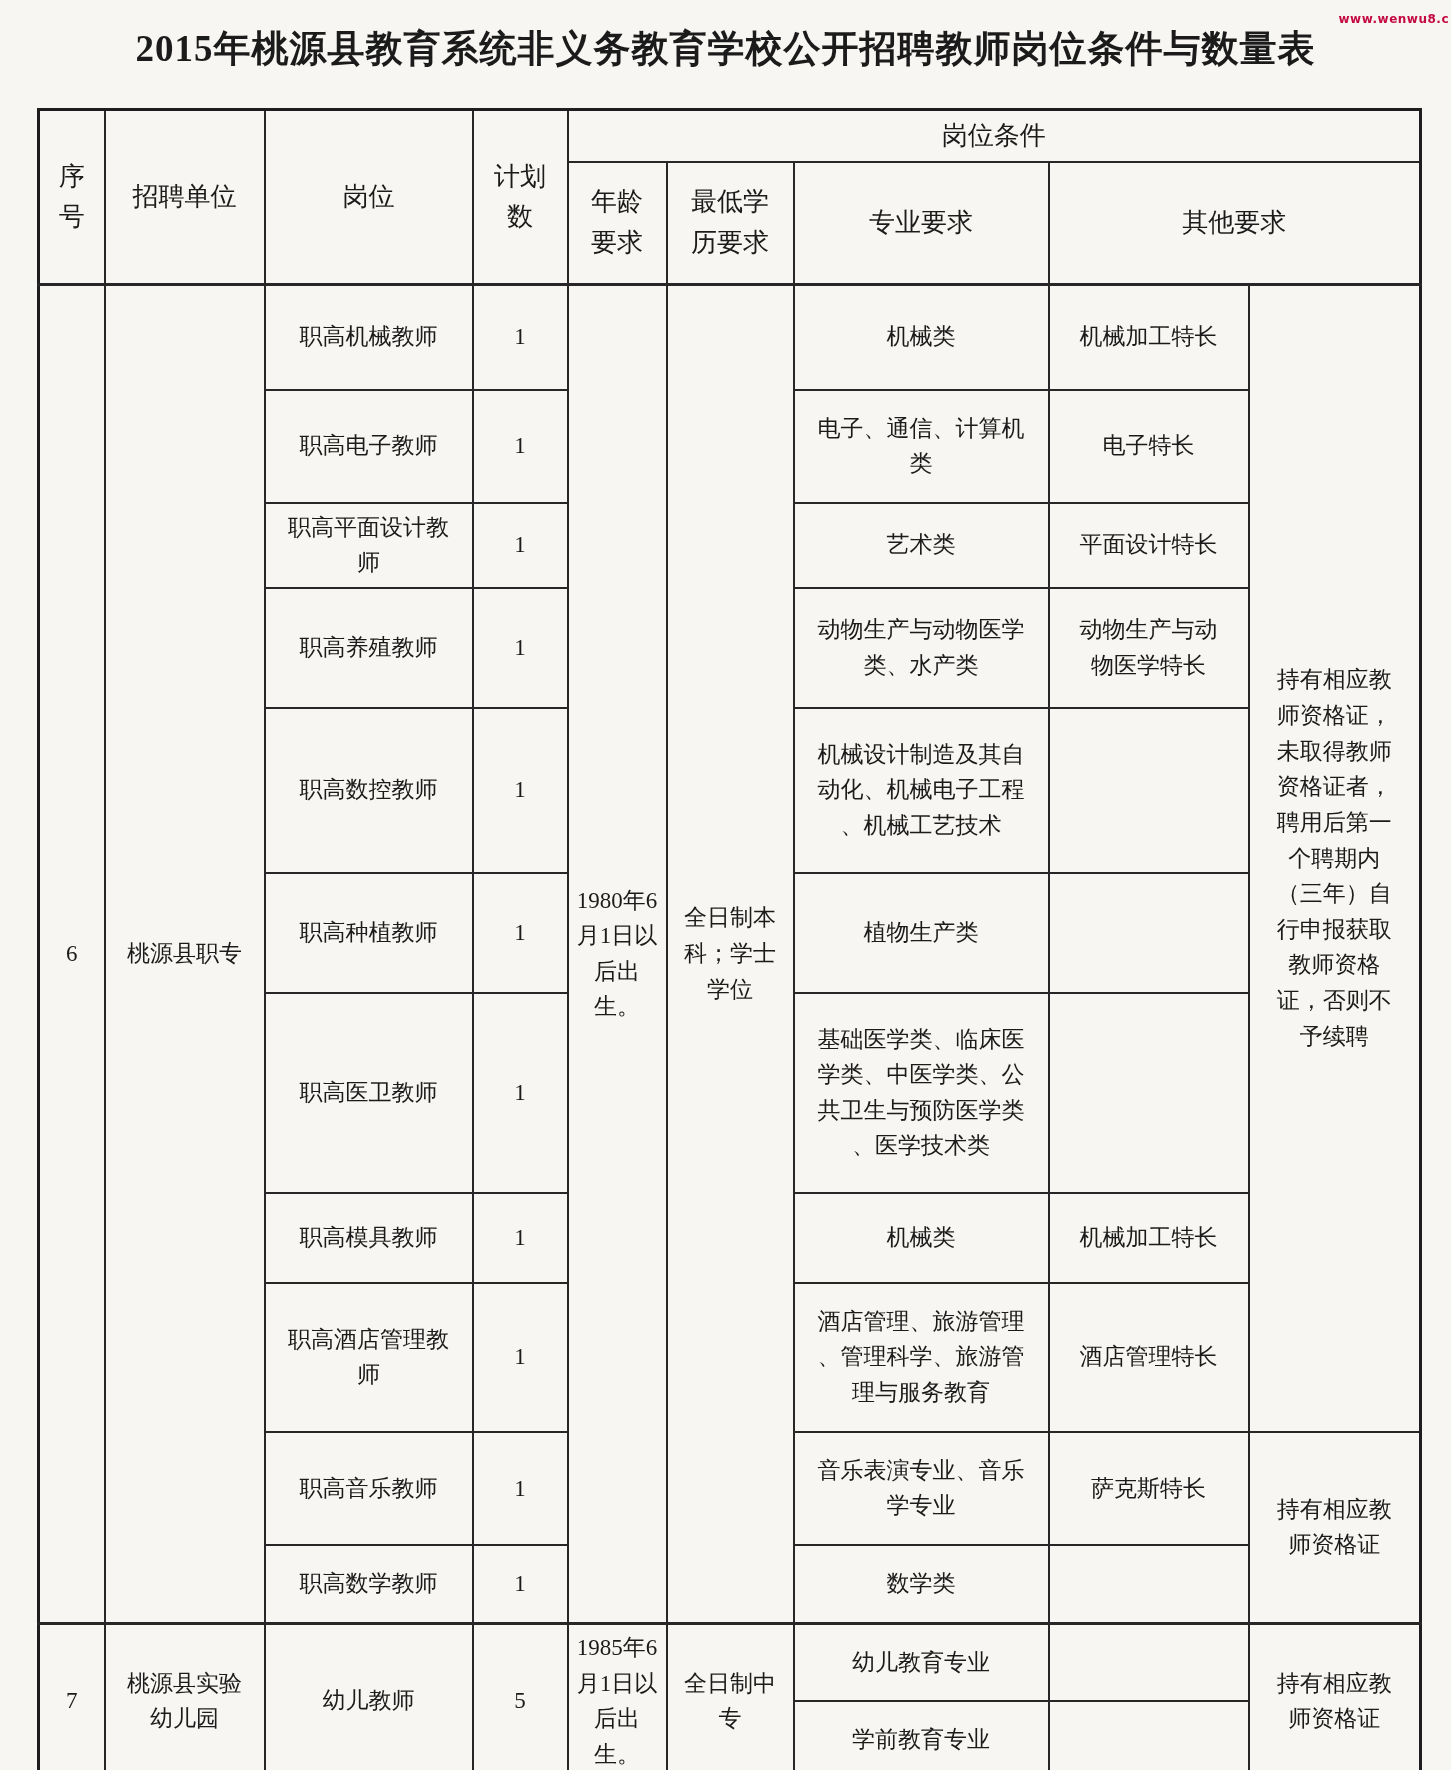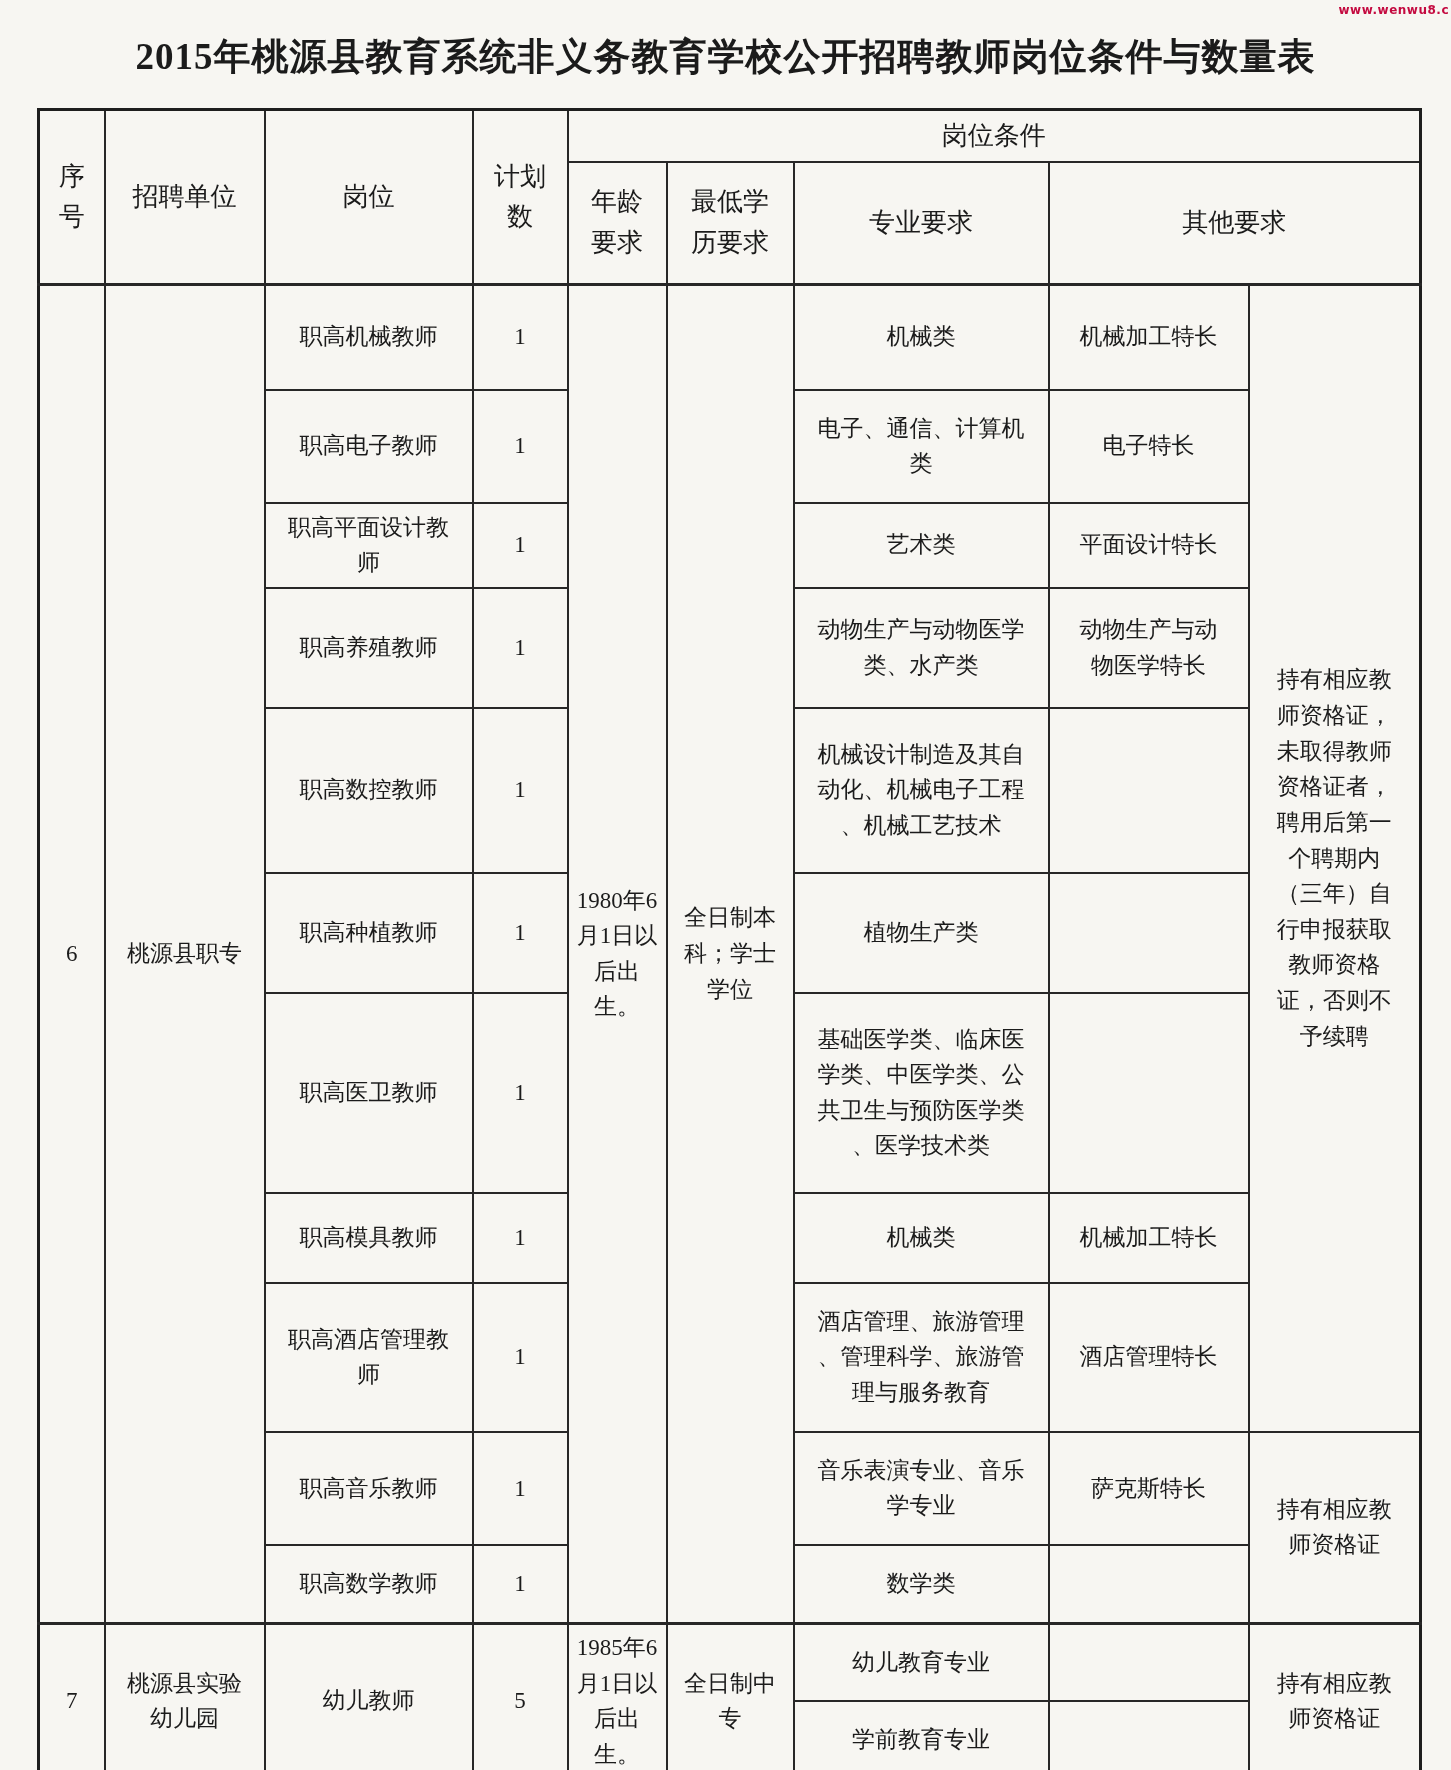--- a/index.html
+++ b/index.html
@@ -5,27 +5,27 @@
   html,body{margin:0;padding:0;}
   body{
     width:1451px;height:1770px;
     background:#f7f6f2;
     font-family:"Liberation Serif","DejaVu Serif",serif;
     color:#1b1b1b;
     position:relative;
   }
   .page{position:absolute;inset:0;}
   .watermark{
-    position:absolute;top:3px;right:2px;
+    position:absolute;top:12px;right:2px;
     color:#c40a40;font-size:12px;font-weight:bold;
     font-family:"DejaVu Sans",sans-serif;letter-spacing:.5px;
     white-space:nowrap;
   }
   .title{
-    position:absolute;top:32px;left:0;width:100%;
+    position:absolute;top:24px;left:0;width:100%;
     text-align:center;font-size:37px;font-weight:700;
     letter-spacing:1px;margin:0;
   }
   table.grid{
     position:absolute;top:108px;left:37px;
     width:1382px;table-layout:fixed;
     border-collapse:collapse;
     border:3px solid #1e1e1e;
   }
   th,td{

